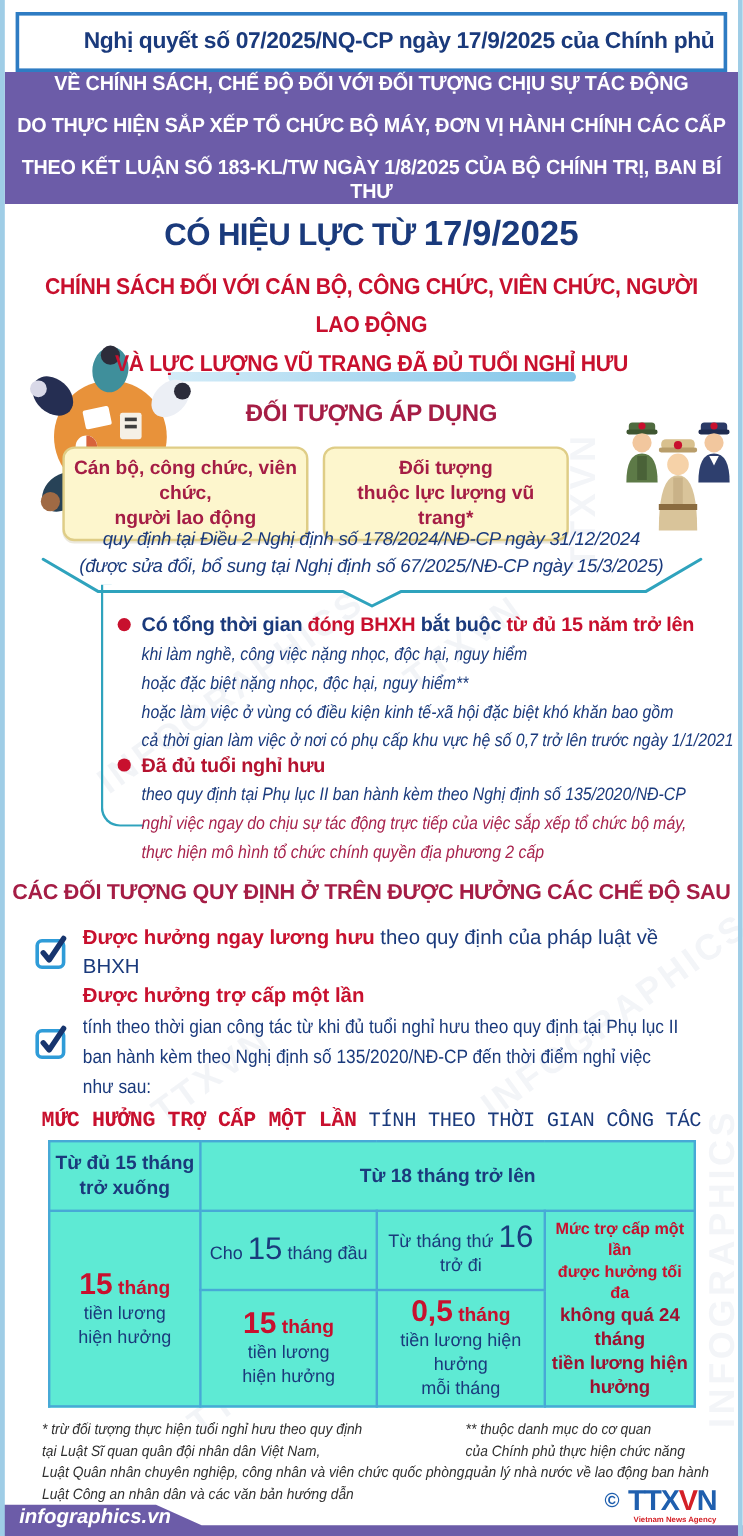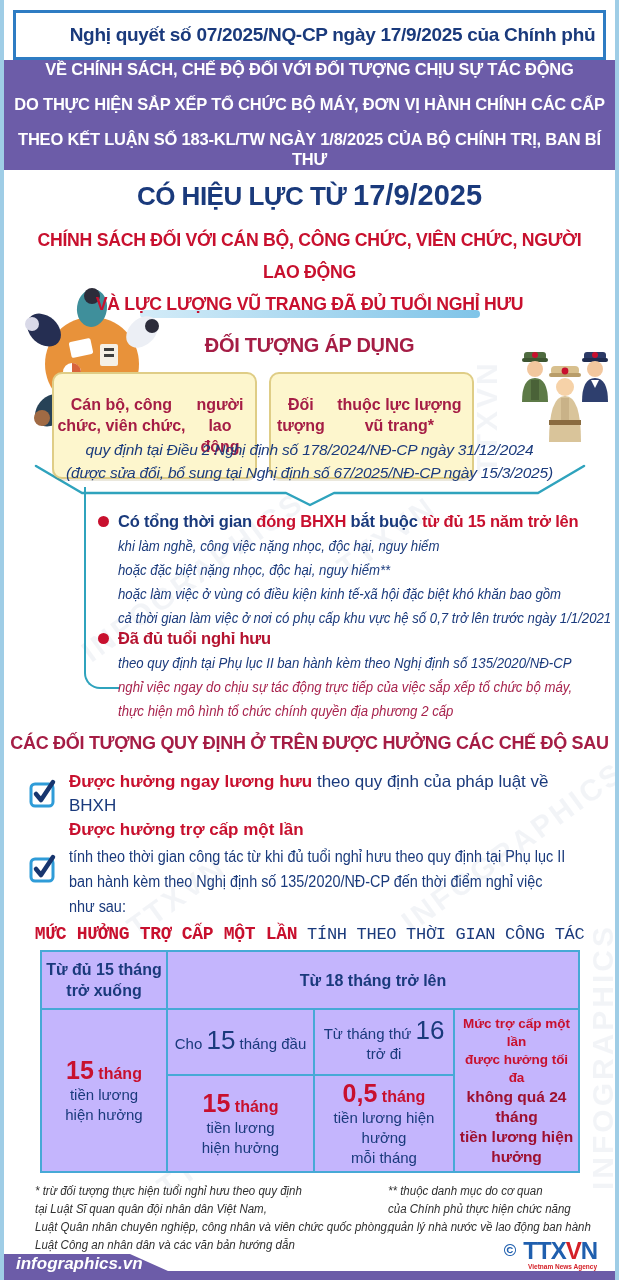--- a/index.html
+++ b/index.html
@@ -34,21 +34,21 @@
 
   .divider-bar{position:absolute;top:310px;left:140px;width:340px;height:8px;border-radius:4px;
     background:linear-gradient(90deg,#d4ecf8,#7fc4e8);z-index:1;}
 
   .subjects-heading{position:absolute;top:334px;left:0;right:0;text-align:center;color:#a51d45;
     font-weight:bold;font-size:20px;letter-spacing:-0.3px;z-index:2;}
 
   .subject-boxes{position:absolute;top:372px;left:52px;width:422px;display:flex;gap:12px;z-index:2;}
   .subject-box{flex:1;background:#fdf6cd;border:2px solid #dfcd86;border-radius:10px;
     color:#a51d45;font-weight:bold;font-size:16px;text-align:center;line-height:21px;
-    padding:20px 2px;box-shadow:0 2px 0 rgba(120,100,30,0.15);display:flex;flex-direction:row;justify-content:center;min-height:42px;}
+    padding:6px 2px;box-shadow:0 2px 0 rgba(120,100,30,0.15);display:flex;flex-direction:column;justify-content:center;min-height:42px;}
 
   .subjects-note{position:absolute;top:438px;left:0;right:0;text-align:center;font-style:italic;
     color:#1a3a7c;font-size:15.5px;line-height:23px;z-index:2;letter-spacing:-0.2px;}
 
   .brace{position:absolute;top:463px;left:34px;z-index:1;}
   .cond-line{position:absolute;left:84px;top:487px;width:34px;height:200px;
     border-left:2.5px solid #2fa3bd;border-bottom:2.5px solid #2fa3bd;border-bottom-left-radius:16px;z-index:1;}
 
   .bullet-block{position:absolute;left:98px;width:490px;z-index:2;}
   .bullet-title{font-weight:bold;font-size:16.5px;letter-spacing:-0.2px;}
@@ -66,21 +66,21 @@
   .benefit .txt{font-size:17px;line-height:24px;}
   .benefit .hl{color:#c8102e;font-weight:bold;}
   .benefit .para{font-size:16px;color:#1a3a7c;line-height:25px;margin-top:2px;
      transform:scaleX(0.9);transform-origin:0 50%;white-space:nowrap;}
 
   .table-title{position:absolute;top:924px;left:0;right:0;text-align:center;z-index:2;letter-spacing:-0.3px;font-family:Liberation Mono, monospace;}
   .table-title .a{color:#c8102e;font-weight:bold;font-size:18px;}
   .table-title .b{color:#1a3a7c;font-size:17px;}
 
   table.grant{position:absolute;top:950px;left:40px;width:538px;border-collapse:collapse;z-index:2;
-    table-layout:fixed;background:#c4b5fd;}
+    table-layout:fixed;background:#5eead4;}
   table.grant td{border:2px solid #47a9d6;text-align:center;vertical-align:middle;padding:3px;}
   .hcell{color:#1a3a7c;font-weight:bold;font-size:16px;line-height:21px;}
   .subcell{color:#1a3a7c;font-size:15px;line-height:20px;}
   .bignum{font-size:26px;}
   .valbig{color:#c8102e;font-weight:bold;font-size:25px;}
   .valunit{color:#c8102e;font-weight:bold;font-size:16px;}
   .valsub{color:#1a3a7c;font-size:15px;line-height:20px;}
   .maxcell .s{color:#c8102e;font-weight:bold;font-size:13.5px;line-height:18px;}
   .maxcell .g{color:#9e1030;font-weight:bold;font-size:15.5px;line-height:20px;}
 

